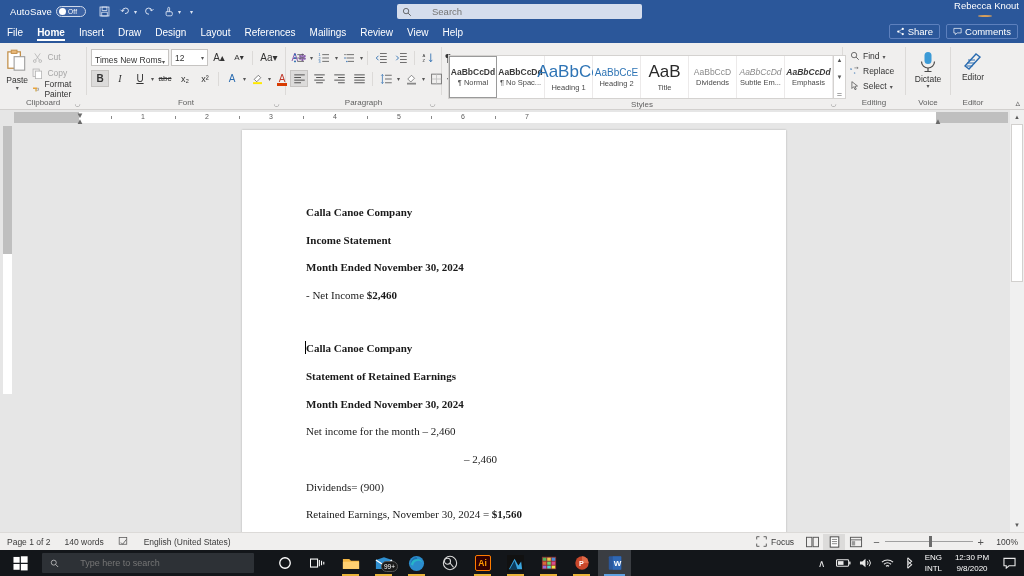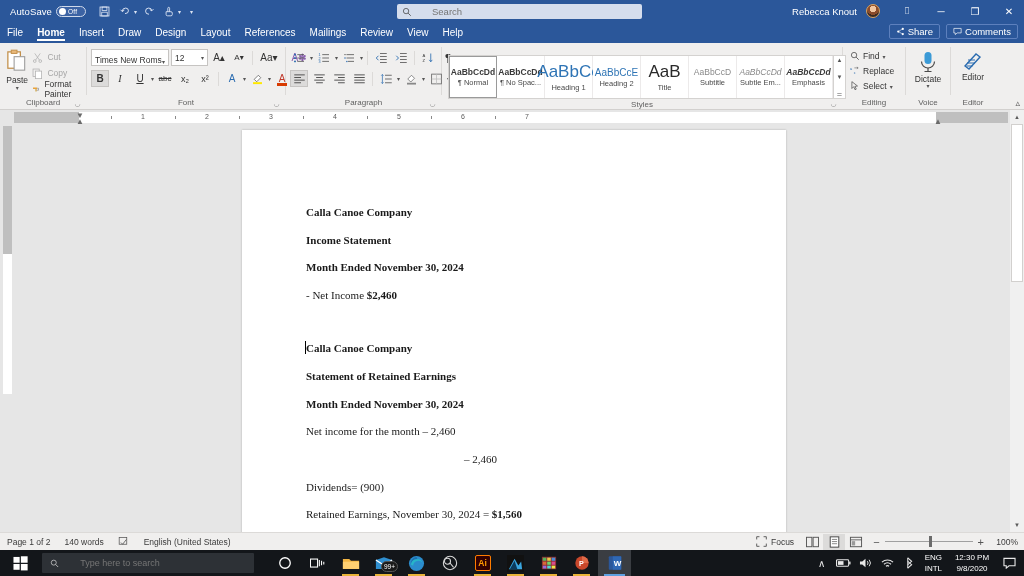--- a/index.html
+++ b/index.html
@@ -42,21 +42,21 @@
     background: #d5dded; border-radius: 2px; display: flex; align-items: center;
     padding: 0 5px; gap: 20px; justify-content: flex-end;
   }
   .search-wrap svg { flex: none; }
   .search-input {
     border: 0; background: transparent; outline: none; width: 100%;
     font-size: 9.5px; color: #3a3a3a; font-family: "Liberation Sans", sans-serif;
   }
   .tb-right {
     position: absolute; right: 0; top: 0; height: 22px;
-    display: flex; align-items: center; gap: 4px;
+    display: flex; align-items: center; gap: 4px; flex-direction: column;
   }
   .user-name { font-size: 9.5px; margin-right: 5px; }
   .avatar {
     width: 14px; height: 14px; border-radius: 50%;
     background: radial-gradient(circle at 50% 32%, #f2c6a0 0 32%, #8a4b2a 33% 60%, #3b2a20 61%);
     border: 1px solid #d8a05c; margin-right: 8px;
   }
   .win-btn {
     width: 30px; height: 22px; display: flex; align-items: center; justify-content: center;
     color: #fff; font-size: 10px;
@@ -598,21 +598,21 @@
           <div class="style-card">
             <span class="style-prev" style="color:#2e74b5;font-size:10px">AaBbCcE</span>
             <span class="style-name">Heading 2</span>
           </div>
           <div class="style-card">
             <span class="style-prev" style="font-size:17px;color:#2a2a2a">AaB</span>
             <span class="style-name">Title</span>
           </div>
           <div class="style-card">
             <span class="style-prev" style="color:#8a8a8a;font-size:8.5px">AaBbCcD</span>
-            <span class="style-name">Subtitle</span>
+            <span class="style-name">Dividends</span>
           </div>
           <div class="style-card">
             <span class="style-prev" style="font-style:italic;color:#8a8a8a;font-size:8.5px">AaBbCcDd</span>
             <span class="style-name">Subtle Em...</span>
           </div>
           <div class="style-card">
             <span class="style-prev" style="font-style:italic;font-weight:bold;font-size:8.5px">AaBbCcDd</span>
             <span class="style-name">Emphasis</span>
           </div>
           <div class="sg-scroll">

